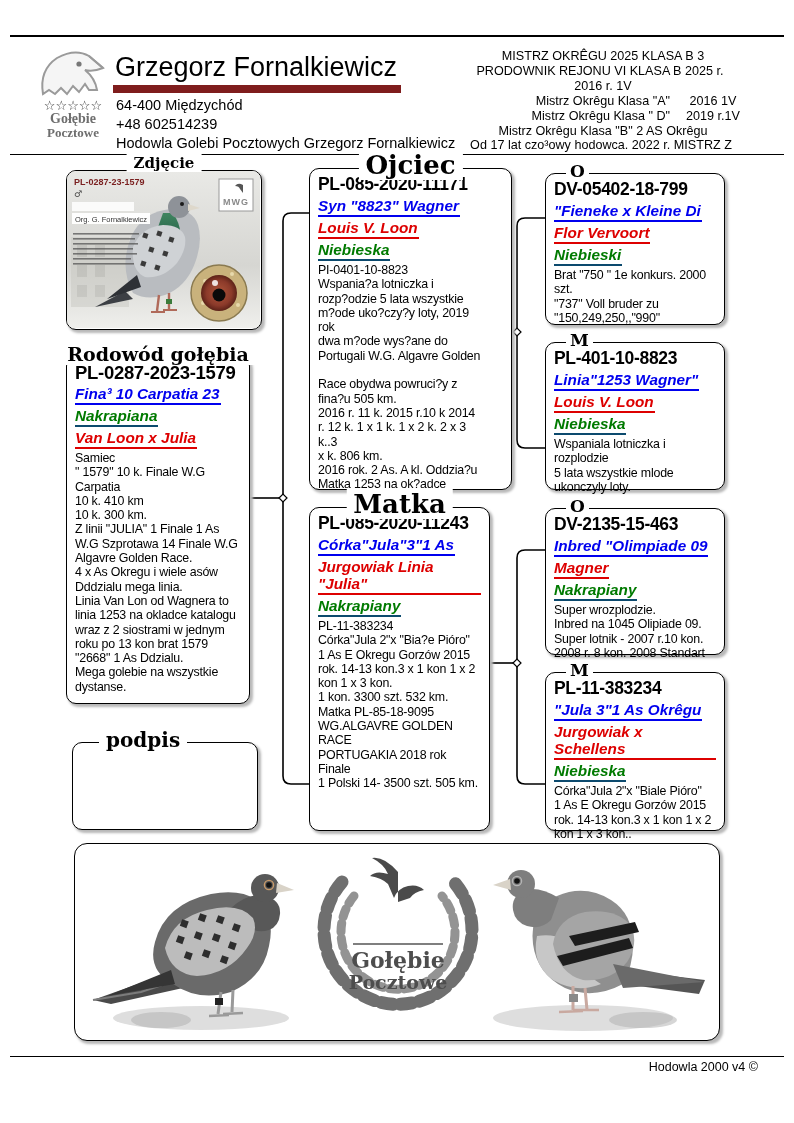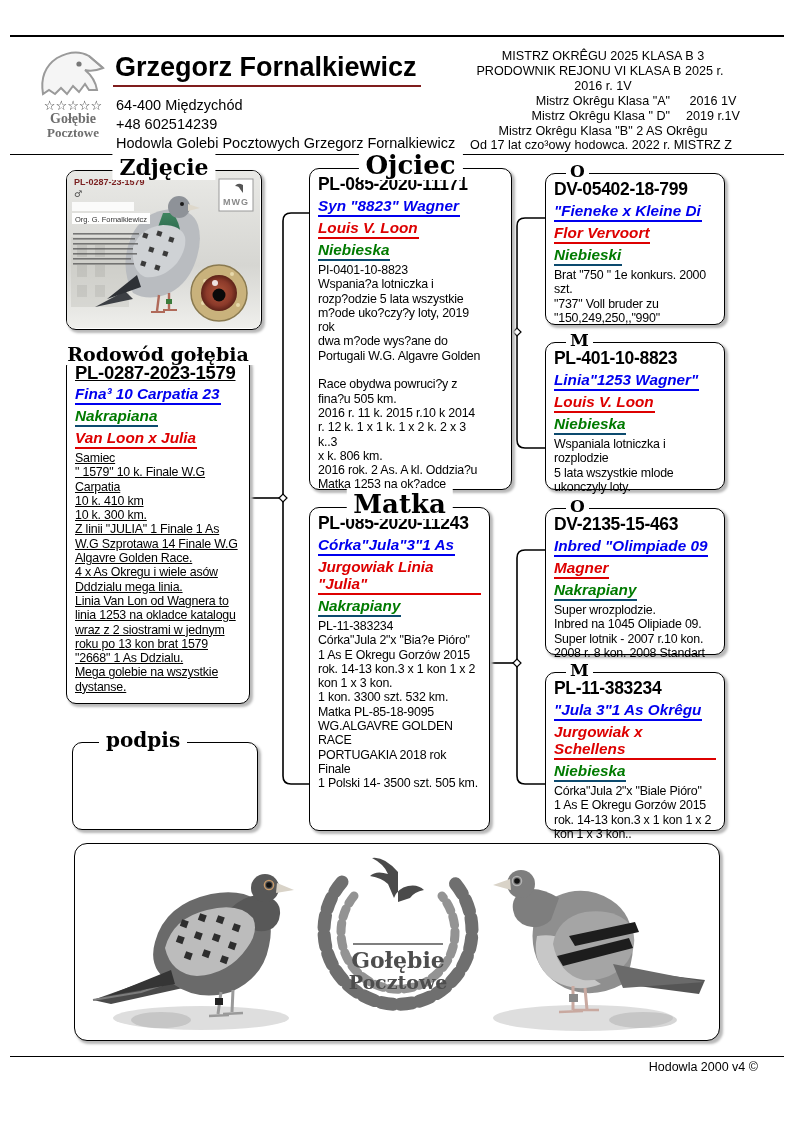--- a/index.html
+++ b/index.html
@@ -6,37 +6,37 @@
   .page{position:relative;width:794px;height:1123px;background:#ffffff;margin:0 auto;
         font-family:"Liberation Sans",sans-serif;color:#000;overflow:hidden;}
   .rule{position:absolute;left:10px;width:774px;border-top:2px solid #000;height:0;}
   .rule.thin{border-top-width:1.5px;}
 
   
   .logo{position:absolute;left:34px;top:46px;width:78px;text-align:center;}
   .logo .stars{font-size:13px;letter-spacing:0px;color:#3a3a3a;line-height:12px;margin-top:-2px;}
   .logo .lg1{font-family:"Liberation Serif",serif;font-weight:bold;font-size:14px;color:#6e6e6e;line-height:14px;}
   .logo .lg2{font-family:"Liberation Serif",serif;font-weight:bold;font-size:13px;color:#6e6e6e;line-height:13px;}
-  .owner-name{position:absolute;left:113px;top:52px;font-size:27px;font-weight:bold;
-              border-bottom:2px solid #7f1d1d;padding:0 4px 2px 2px;}
+  .owner-name{position:absolute;left:113px;top:52px;font-size:27px;font-weight:normal;
+              border-bottom:8px solid #7f1d1d;padding:0 4px 2px 2px;}
   .owner-addr{position:absolute;left:116px;top:96px;font-size:14.5px;line-height:19px;}
   .ach{position:absolute;left:450px;top:49px;width:306px;font-size:12.6px;line-height:14.9px;}
   .ach .ar{text-align:center;}
   .ach .arow{display:flex;}
   .ach .alab{margin-left:auto;}
   .ach .aval{width:86px;text-align:center;}
 
   
   .pbox{position:absolute;background:#fff;border:1.6px solid #000;border-radius:10px;
         box-shadow:2.5px 2.5px 2.5px #b8b8b8;padding:5px 8px 4px 8px;box-sizing:border-box;}
   .legend{position:absolute;top:-15px;left:50%;transform:translateX(-50%);background:#fff;
           padding:0 7px;font-family:"DejaVu Serif","Liberation Serif",serif;font-weight:bold;white-space:nowrap;}
   .legend.big{font-size:26px;top:-19px;}
   .legend.med{font-size:19px;top:-14px;}
-  .legend.ph{font-size:22px;top:-17px;}
+  .legend.ph{font-size:15px;top:-17px;}
   .legend.sig{font-size:20px;top:-15px;left:26px;transform:none;}
   .pml{position:absolute;top:-13px;left:20px;background:#fff;padding:0 4px;
        font-family:"DejaVu Serif","Liberation Serif",serif;font-weight:bold;font-size:17px;}
   .ring{font-weight:bold;font-size:17.5px;line-height:21px;letter-spacing:-0.3px;}
   .ring.main{font-size:18.5px;}
   .cline{display:inline-block;font-weight:bold;font-style:italic;font-size:15.3px;line-height:17px;
          padding:0 1px 1px 0;margin-top:2px;}
   .bl{color:#0000ee;border-bottom:2px solid #0000ee;}
   .rl{color:#dd0000;border-bottom:2px solid #dd0000;}
   .gl{color:#007a00;border-bottom:2px solid #0c4a6e;}
@@ -195,21 +195,21 @@
 
         <g>
           <rect x="152" y="8" width="34" height="32" fill="#ffffff" stroke="#999" stroke-width="1"></rect>
           <path d="M176,14 q-5,-3 -8,1 q4,0 5,3 l3,4 z" fill="#555"></path>
           <text x="156" y="34" font-size="9" font-weight="bold" fill="#8a8a8a" letter-spacing="1" font-family="Liberation Sans, sans-serif">MWG</text>
         </g>
       </svg>
     </div>
   </div>
 
-  <div class="pbox" style="left:66px;top:356px;width:184px;height:348px;text-decoration:underline;">
+  <div class="pbox" style="left:66px;top:356px;width:184px;height:348px;">
     <div class="legend med">Rodowód gołębia</div>
     <div class="ring main">PL-0287-2023-1579</div>
     <div><span class="cline bl">Fina³ 10 Carpatia 23</span></div>
     <div><span class="cline gl">Nakrapiana</span></div>
     <div><span class="cline rl">Van Loon x Julia</span></div>
     <div class="desc">Samiec
 " 1579" 10 k. Finale W.G
 Carpatia
 10 k.  410 km
 10 k.  300 km.

